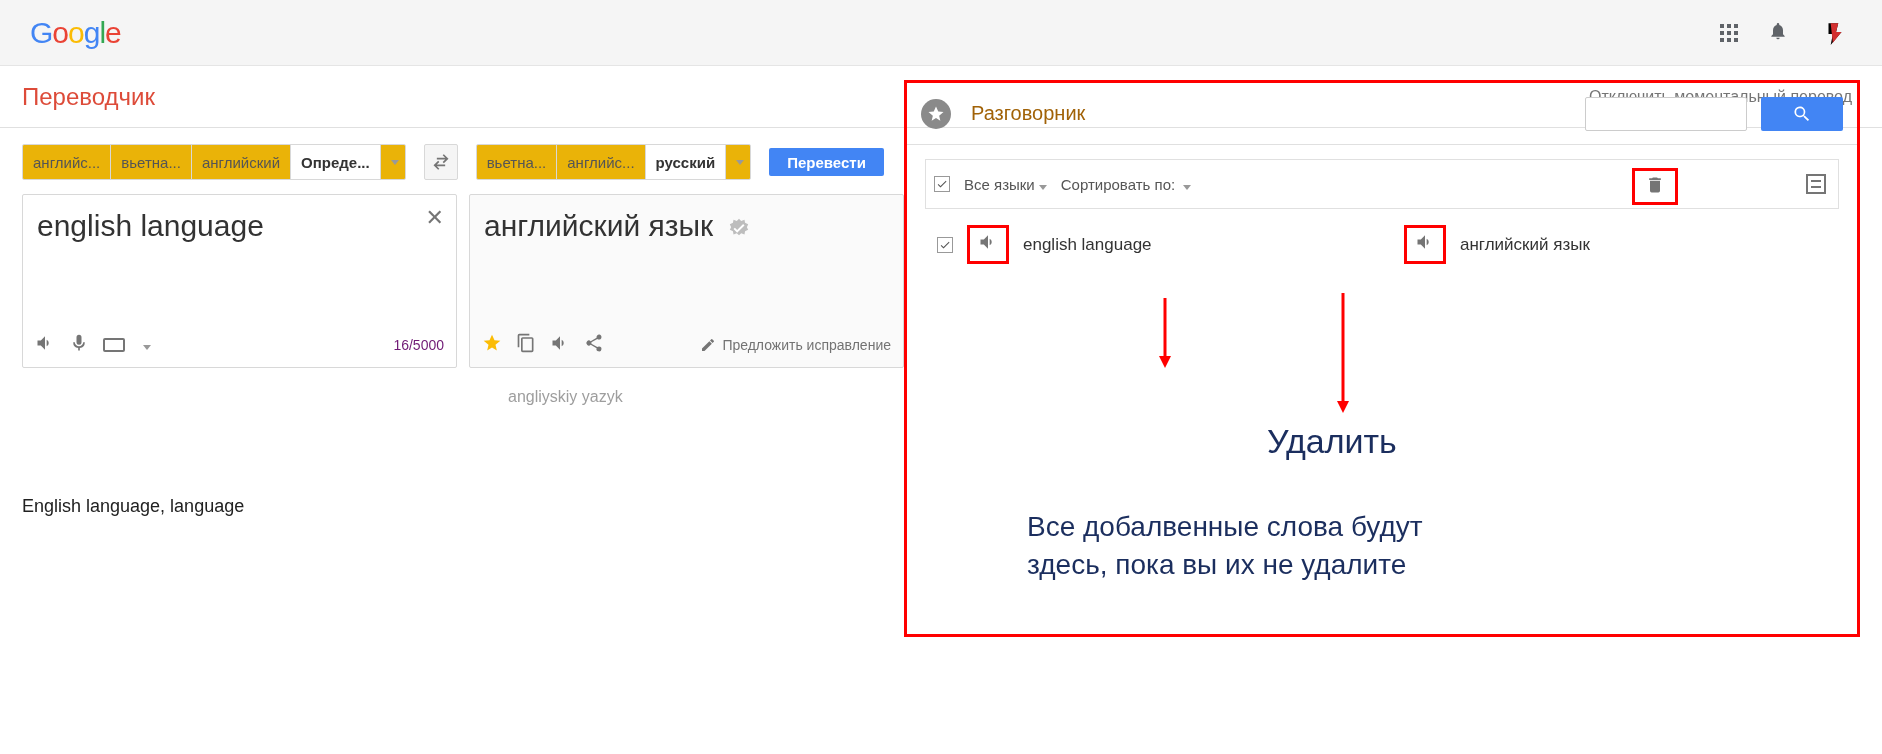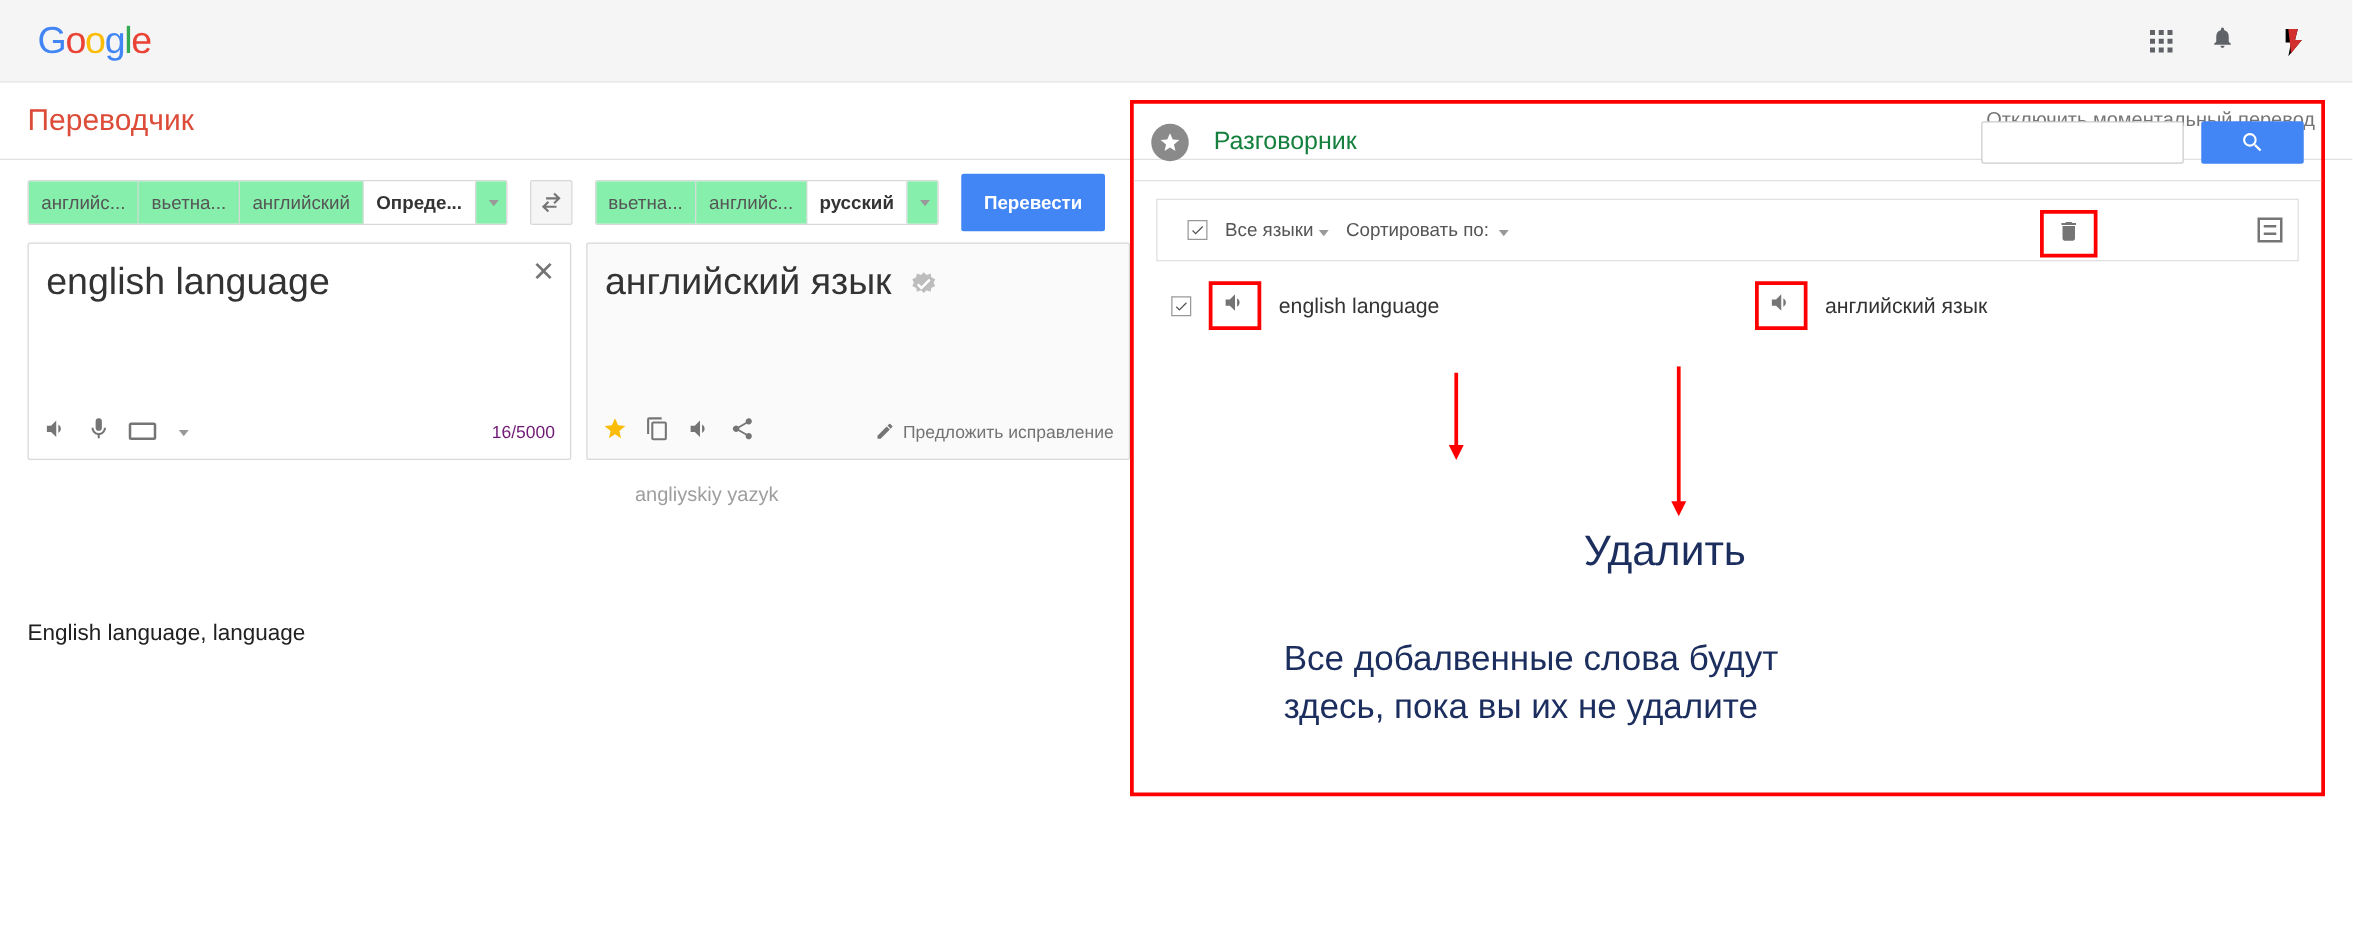--- a/index.html
+++ b/index.html
@@ -21,26 +21,26 @@
   .instant-off { color: #757575; font-size: 16px; margin-right: 8px; }
 
   
   .main { display: flex; padding: 0 0 0 22px; }
   .left-col { width: 882px; padding-top: 14px; }
   .right-col { flex: 1; position: relative; }
 
   
   .lang-row { display: flex; align-items: center; gap: 18px; height: 40px; }
   .lang-tabs { display: flex; border: 1px solid #d8d8d8; border-radius: 2px; overflow: hidden; height: 36px; background: #f5f5f5; }
-  .lang-tab { padding: 0 10px; font-size: 15px; color: #555; display: flex; align-items: center; border-right: 1px solid #d8d8d8; cursor: pointer; background: #86efac; white-space: nowrap; }
+  .lang-tab { padding: 0 10px; font-size: 15px; color: #555; display: flex; align-items: center; border-right: 1px solid #d8d8d8; cursor: pointer; background: #eab308; white-space: nowrap; }
   .lang-tab.active { background: #fff; font-weight: bold; color: #333; }
   .lang-tab:last-child { border-right: none; }
   .lang-dd { width: 24px; justify-content: center; }
   .swap-btn { width: 34px; height: 36px; border: 1px solid #d8d8d8; background: #f5f5f5; display: flex; align-items: center; justify-content: center; cursor: pointer; border-radius: 2px; }
-  .translate-btn { height: 46px; padding: 0 18px; background: #4285F4; color: #fff; border: none; font-size: 15px; font-weight: bold; border-radius: 2px; cursor: pointer; }
+  .translate-btn { height: 28px; padding: 0 18px; background: #4285F4; color: #fff; border: none; font-size: 15px; font-weight: bold; border-radius: 2px; cursor: pointer; }
 
   
   .boxes { display: flex; gap: 12px; margin-top: 12px; }
   .box { border: 1px solid #d8d8d8; border-radius: 2px; display: flex; flex-direction: column; }
   .src-box { width: 460px; height: 174px; }
   .tgt-box { width: 460px; height: 174px; background: #fafafa; }
   .box-text { flex: 1; padding: 14px 40px 0 14px; font-size: 30px; color: #333; position: relative; }
   .clear-x { position: absolute; right: 12px; top: 10px; color: #757575; font-size: 22px; cursor: pointer; }
   .verified { display: inline-flex; vertical-align: middle; margin-left: 6px; }
   .box-footer { height: 44px; display: flex; align-items: center; justify-content: space-between; padding: 0 12px; }
@@ -55,26 +55,26 @@
 
   .similar { margin-top: 90px; }
   .similar-title { color: #757575; font-size: 20px; margin-bottom: 10px; }
   .similar-words { color: #212121; font-size: 18px; }
 
   
   .phrasebook { position: absolute; top: -48px; left: 0; right: 22px; bottom: -120px; border: 3px solid #ff0000; }
   .pb-header { height: 62px; display: flex; align-items: center; padding: 0 14px; gap: 20px; border-bottom: 1px solid #e0e0e0; }
   .star-circle { width: 30px; height: 30px; border-radius: 50%; background: #8a8a8a; display: flex; align-items: center; justify-content: center; }
   .star-circle svg { fill: #fff; }
-  .pb-title { color: #15803d; font-size: 20px; flex: 0 0 auto; }
+  .pb-title { color: #a16207; font-size: 20px; flex: 0 0 auto; }
   .pb-header-right { margin-left: auto; display: flex; gap: 14px; }
   .pb-search { width: 162px; height: 34px; border: 1px solid #ccc; border-radius: 2px; }
   .pb-search-btn { width: 82px; height: 34px; background: #4285F4; border: none; border-radius: 2px; display: flex; align-items: center; justify-content: center; cursor: pointer; }
 
-  .pb-toolbar { height: 50px; margin: 14px 18px 0 18px; border: 1px solid #e0e0e0; display: flex; align-items: center; padding: 0 24px; gap: 14px; font-size: 15px; color: #555; position: relative; }
+  .pb-toolbar { height: 50px; margin: 14px 18px 0 18px; border: 1px solid #e0e0e0; display: flex; align-items: center; padding: 0 8px; gap: 14px; font-size: 15px; color: #555; position: relative; }
   .pb-toolbar .chk { width: 16px; height: 16px; border: 1px solid #999; display: inline-flex; align-items: center; justify-content: center; }
   .pb-toolbar .chk svg { fill: #555; }
   .dd-caret { display: inline-block; width: 0; height: 0; border-left: 4px solid transparent; border-right: 4px solid transparent; border-top: 5px solid #999; margin-left: 4px; }
   .trash-wrap { position: absolute; right: 160px; top: 8px; border: 3px solid #ff0000; padding: 4px 10px; }
   .sheet-icon { position: absolute; right: 12px; top: 14px; width: 20px; height: 20px; border: 2px solid #757575; }
   .sheet-icon::before, .sheet-icon::after { content: ''; position: absolute; background: #757575; left: 3px; right: 3px; height: 2px; }
   .sheet-icon::before { top: 4px; } .sheet-icon::after { top: 10px; }
 
   .pb-row { display: flex; align-items: center; margin: 10px 18px 0 18px; padding: 6px 12px; gap: 14px; font-size: 17px; color: #333; }
   .pb-row .chk { width: 16px; height: 16px; border: 1px solid #999; display: inline-flex; align-items: center; justify-content: center; }

